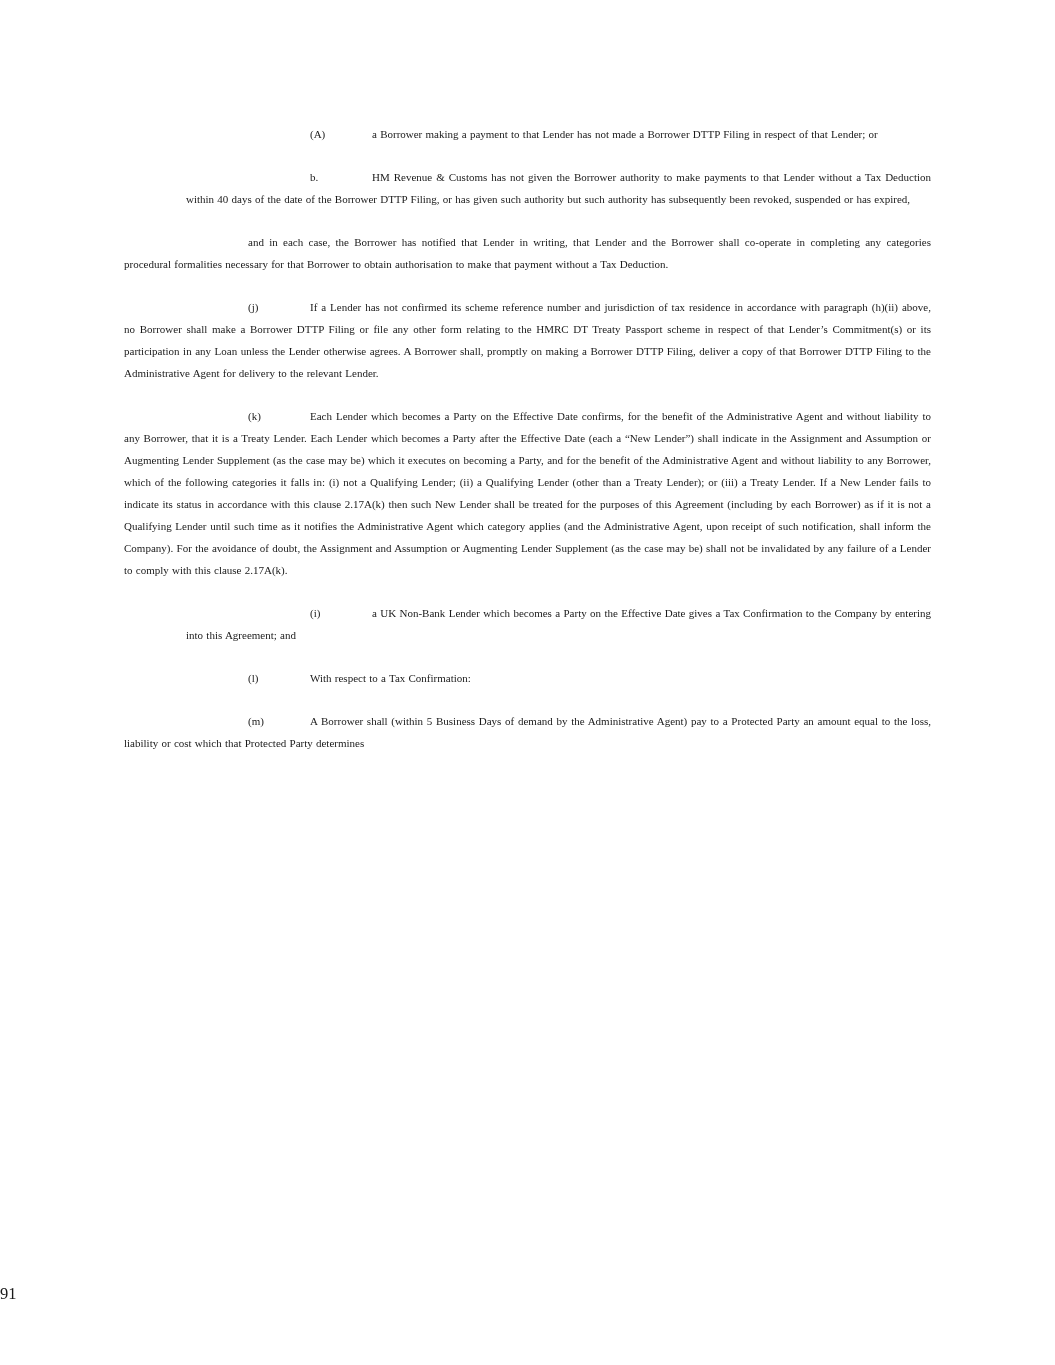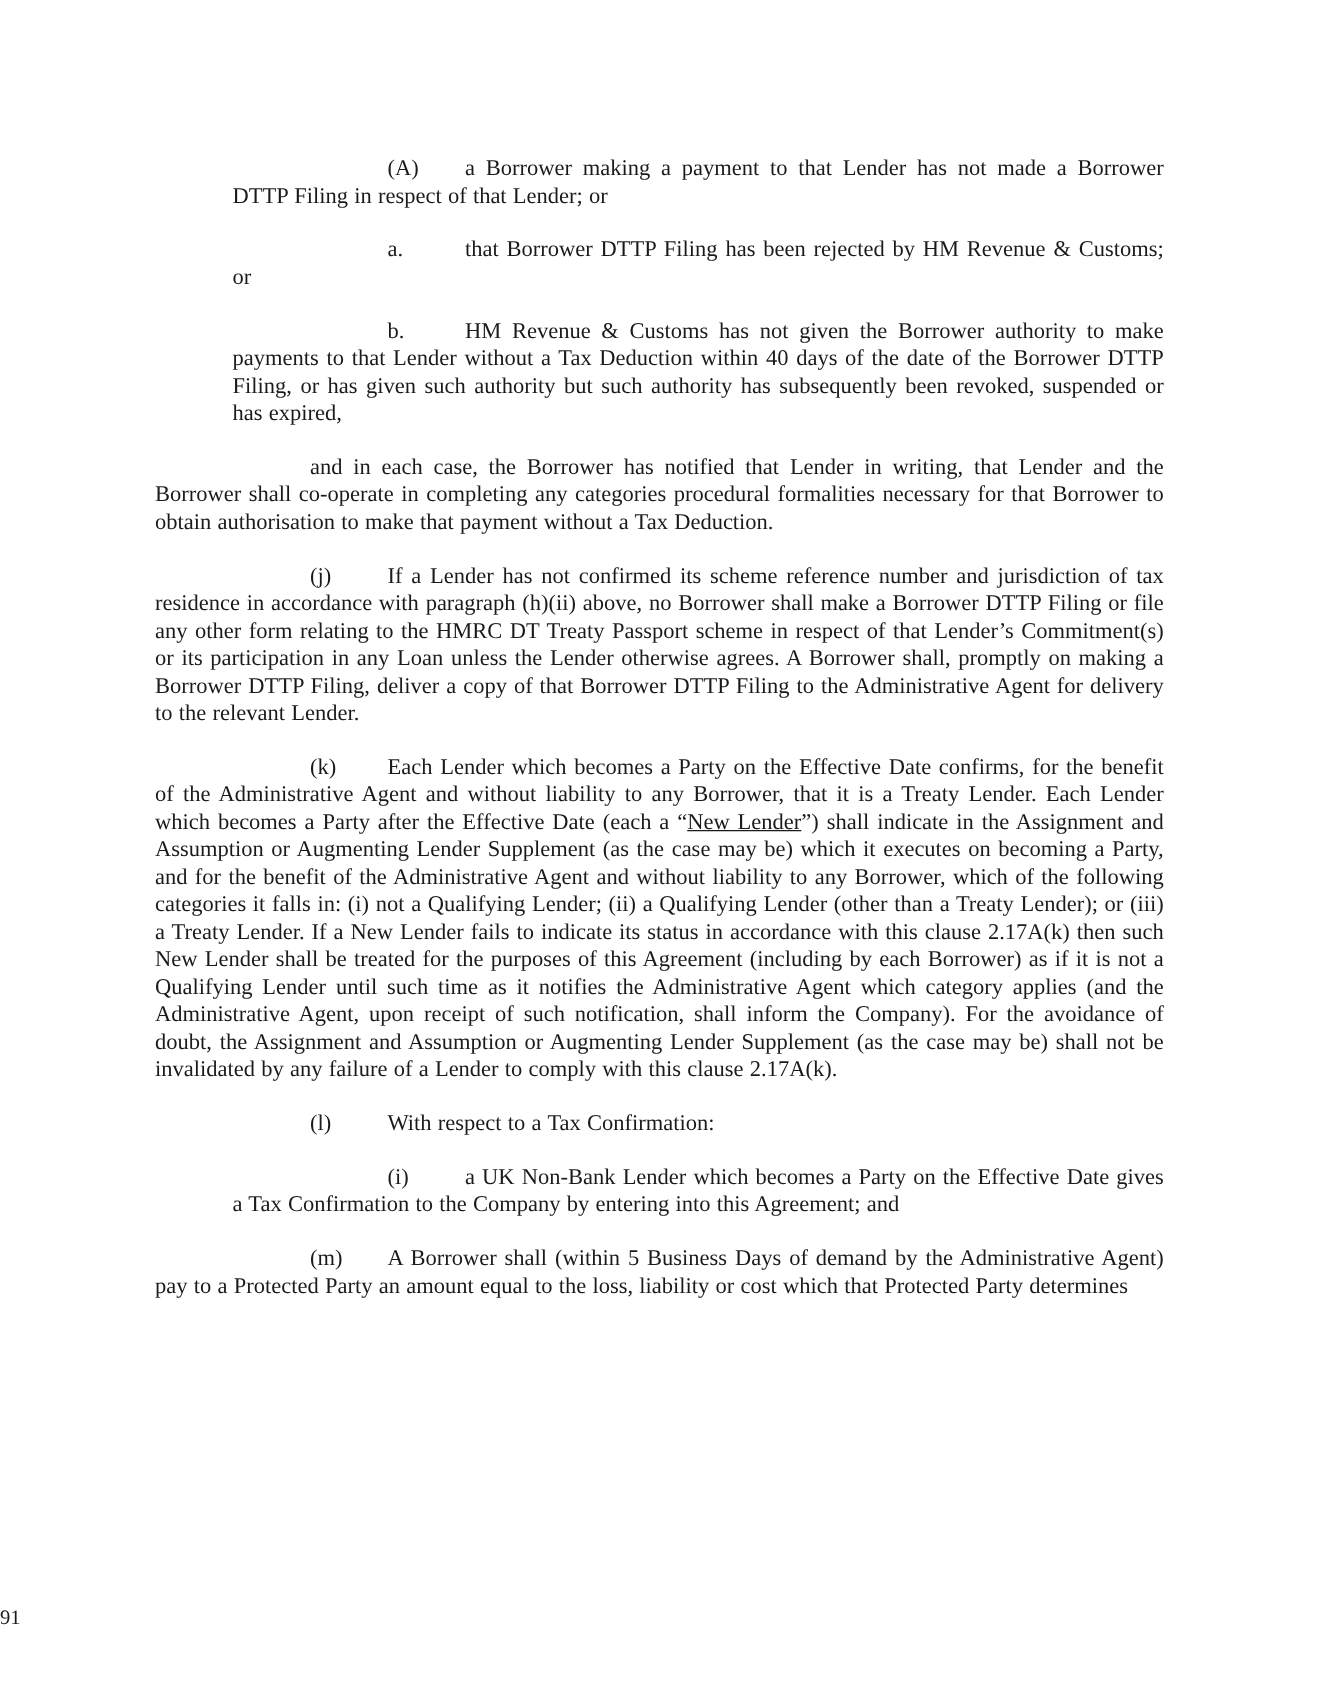--- a/index.html
+++ b/index.html
@@ -21,65 +21,63 @@
     top: 0;
     width: 1055px;
     height: 1365px;
     background: #ffffff;
     box-sizing: border-box;
     padding: 123px 124px 0 124px;
   }
   .para {
     margin: 0 0 21px 0;
     text-align: justify;
-    font-size: 18px;
+    font-size: 11px;
     line-height: 22px;
     text-indent: 124px;
     word-spacing: 0.5px;
   }
   .lvl2 {
     margin-left: 62px;
   }
   .label {
     display: inline-block;
     width: 62px;
     text-indent: 0;
   }
   .u {
-    text-decoration: underline;
   }
   .page-number {
     position: absolute;
     top: 1283px;
     left: 0;
     width: 1055px;
     font-size: 16.5px;
     line-height: 22px;
   }
 </style>
 </head>
 <body>
 
 <div class="page">
 
   <p class="para lvl2"><span class="label">(A)</span><span>a Borrower making a payment to that Lender has not made a Borrower DTTP Filing in respect of that Lender; or</span></p>
 
 
-  <p class="para lvl2"><span class="label">a.</span><span>that Borrower DTTP Filing has been rejected by HM Revenue &amp; Customs; or</span></p>
 
   <p class="para lvl2"><span class="label">b.</span><span>HM Revenue &amp; Customs has not given the Borrower authority to make payments to that Lender without a Tax Deduction within 40 days of the date of the Borrower DTTP Filing, or has given such authority but such authority has subsequently been revoked, suspended or has expired,</span></p>
 
   <p class="para"><span>and in each case, the Borrower has notified that Lender in writing, that Lender and the Borrower shall co-operate in completing any categories procedural formalities necessary for that Borrower to obtain authorisation to make that payment without a Tax Deduction.</span></p>
 
   <p class="para"><span class="label">(j)</span><span>If a Lender has not confirmed its scheme reference number and jurisdiction of tax residence in accordance with paragraph (h)(ii) above, no Borrower shall make a Borrower DTTP Filing or file any other form relating to the HMRC DT Treaty Passport scheme in respect of that Lender’s Commitment(s) or its participation in any Loan unless the Lender otherwise agrees. A Borrower shall, promptly on making a Borrower DTTP Filing, deliver a copy of that Borrower DTTP Filing to the Administrative Agent for delivery to the relevant Lender.</span></p>
 
   <p class="para"><span class="label">(k)</span><span>Each Lender which becomes a Party on the Effective Date confirms, for the benefit of the Administrative Agent and without liability to any Borrower, that it is a Treaty Lender. Each Lender which becomes a Party after the Effective Date (each a “</span><span class="u">New Lender</span><span>”) shall indicate in the Assignment and Assumption or Augmenting Lender Supplement (as the case may be) which it executes on becoming a Party, and for the benefit of the Administrative Agent and without liability to any Borrower, which of the following categories it falls in: (i) not a Qualifying Lender; (ii) a Qualifying Lender (other than a Treaty Lender); or (iii) a Treaty Lender. If a New Lender fails to indicate its status in accordance with this clause 2.17A(k) then such New Lender shall be treated for the purposes of this Agreement (including by each Borrower) as if it is not a Qualifying Lender until such time as it notifies the Administrative Agent which category applies (and the Administrative Agent, upon receipt of such notification, shall inform the Company). For the avoidance of doubt, the Assignment and Assumption or Augmenting Lender Supplement (as the case may be) shall not be invalidated by any failure of a Lender to comply with this clause 2.17A(k).</span></p>
 
+  <p class="para lvl2"><span class="label">(i)</span><span>a UK Non-Bank Lender which becomes a Party on the Effective Date gives a Tax Confirmation to the Company by entering into this Agreement; and</span></p>
+
   <p class="para"><span class="label">(l)</span><span>With respect to a Tax Confirmation:</span></p>
-
-  <p class="para lvl2"><span class="label">(i)</span><span>a UK Non-Bank Lender which becomes a Party on the Effective Date gives a Tax Confirmation to the Company by entering into this Agreement; and</span></p>
 
 
   <p class="para"><span class="label">(m)</span><span>A Borrower shall (within 5 Business Days of demand by the Administrative Agent) pay to a Protected Party an amount equal to the loss, liability or cost which that Protected Party determines</span></p>
 
   <div class="page-number">91</div>
 
 </div>
 
 </body></html>

